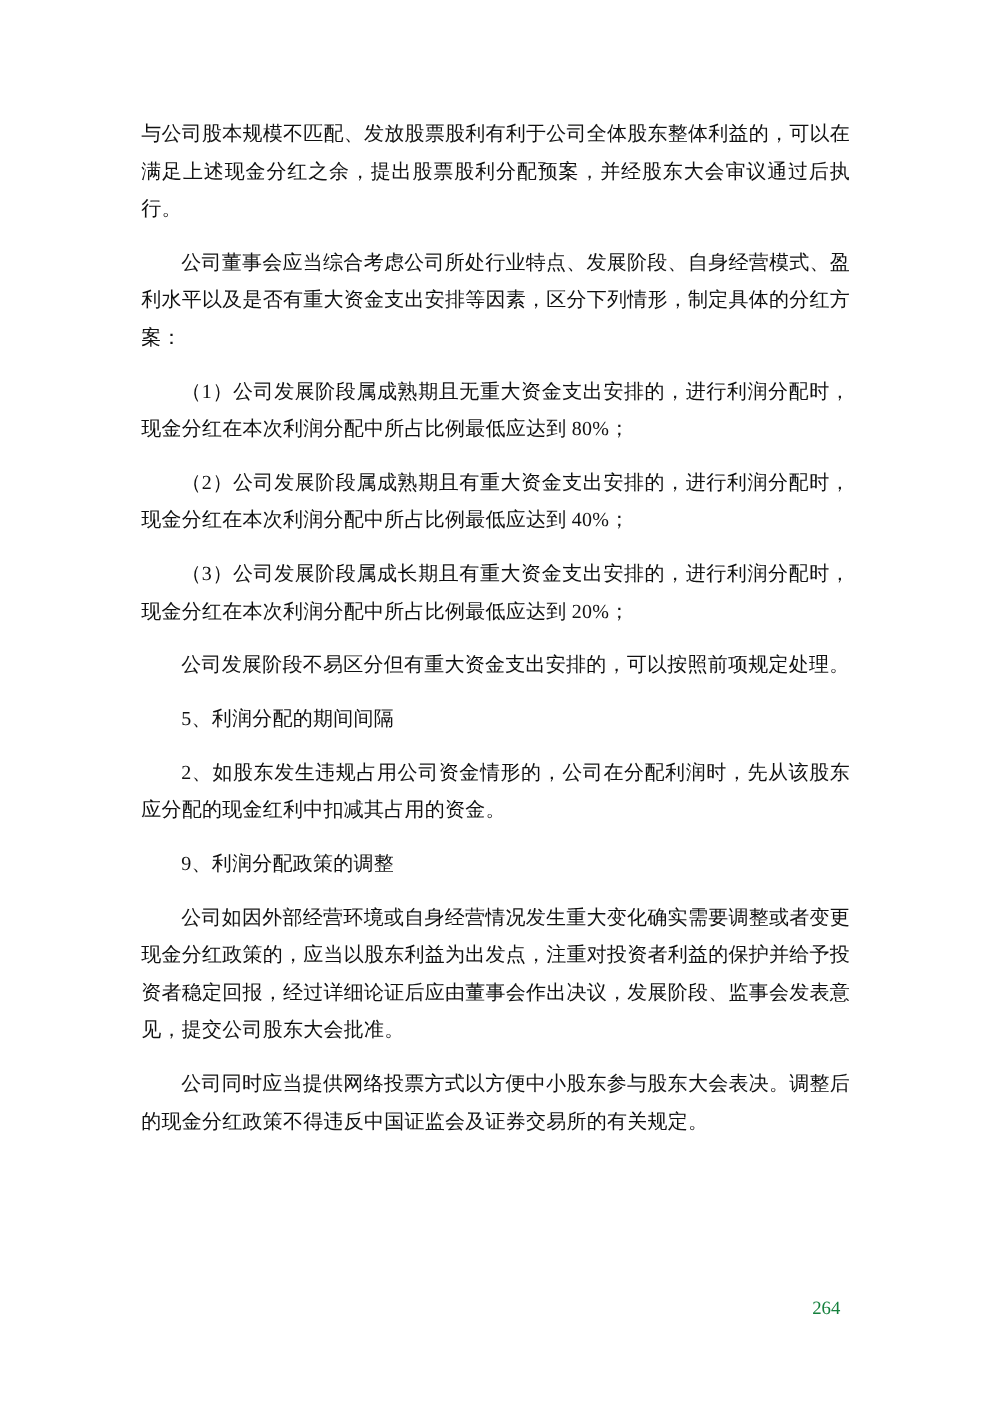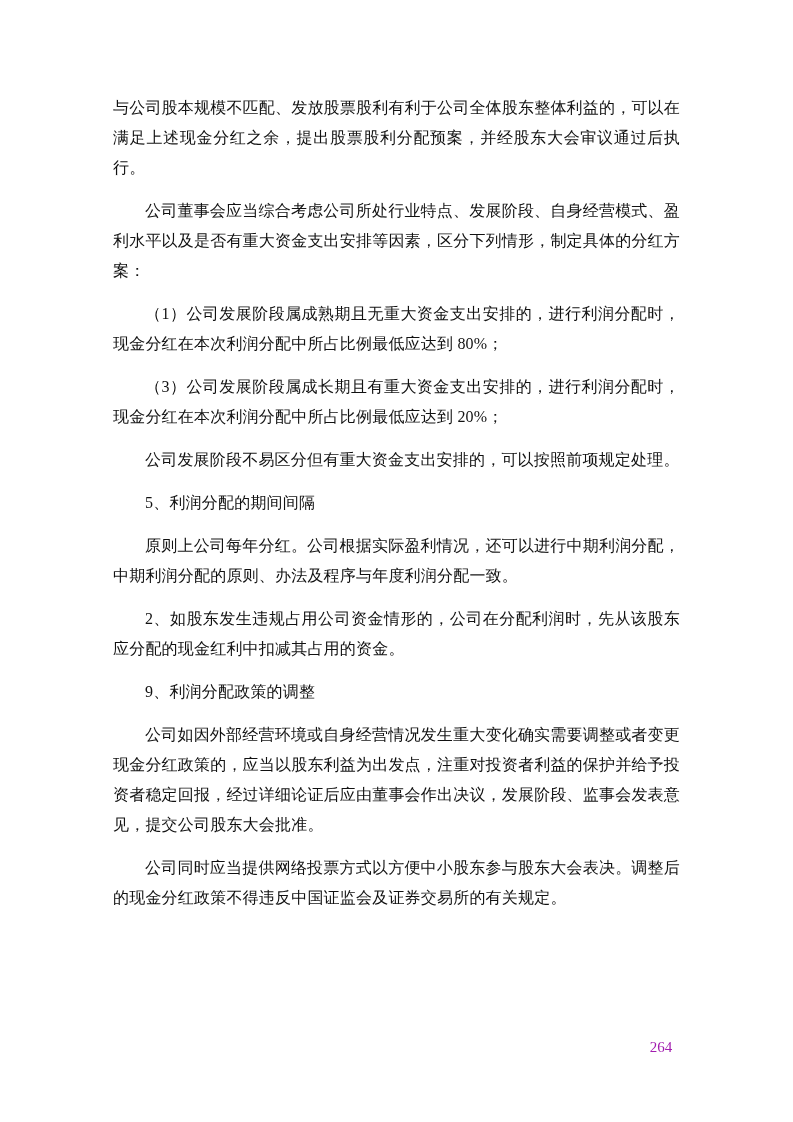--- a/index.html
+++ b/index.html
@@ -36,34 +36,34 @@
     text-indent: 0;
   }
   .page-number {
     position: absolute;
     top: 1036px;
     left: 640px;
     width: 42px;
     text-align: center;
     font-size: 15px;
     line-height: 22px;
-    color: #a21caf;
+    color: #15803d;
   }
 </style>
 </head>
 <body>
 
 <div class="page">
   <div class="content" id="doc-body">
       <p class="para no-indent">与公司股本规模不匹配、发放股票股利有利于公司全体股东整体利益的，可以在满足上述现金分红之余，提出股票股利分配预案，并经股东大会审议通过后执行。</p>
       <p class="para">公司董事会应当综合考虑公司所处行业特点、发展阶段、自身经营模式、盈利水平以及是否有重大资金支出安排等因素，区分下列情形，制定具体的分红方案：</p>
       <p class="para">（1）公司发展阶段属成熟期且无重大资金支出安排的，进行利润分配时，现金分红在本次利润分配中所占比例最低应达到 80%；</p>
+      <p class="para">（2）公司发展阶段属成熟期且有重大资金支出安排的，进行利润分配时，现金分红在本次利润分配中所占比例最低应达到 40%；</p>
       <p class="para">（3）公司发展阶段属成长期且有重大资金支出安排的，进行利润分配时，现金分红在本次利润分配中所占比例最低应达到 20%；</p>
       <p class="para">公司发展阶段不易区分但有重大资金支出安排的，可以按照前项规定处理。</p>
       <p class="para">5、利润分配的期间间隔</p>
-      <p class="para">原则上公司每年分红。公司根据实际盈利情况，还可以进行中期利润分配，中期利润分配的原则、办法及程序与年度利润分配一致。</p>
       <p class="para">2、如股东发生违规占用公司资金情形的，公司在分配利润时，先从该股东应分配的现金红利中扣减其占用的资金。</p>
       <p class="para">9、利润分配政策的调整</p>
       <p class="para">公司如因外部经营环境或自身经营情况发生重大变化确实需要调整或者变更现金分红政策的，应当以股东利益为出发点，注重对投资者利益的保护并给予投资者稳定回报，经过详细论证后应由董事会作出决议，发展阶段、监事会发表意见，提交公司股东大会批准。</p>
       <p class="para">公司同时应当提供网络投票方式以方便中小股东参与股东大会表决。调整后的现金分红政策不得违反中国证监会及证券交易所的有关规定。</p>
     </div>
   <div class="page-number">264</div>
 </div>
 
 </body></html>

